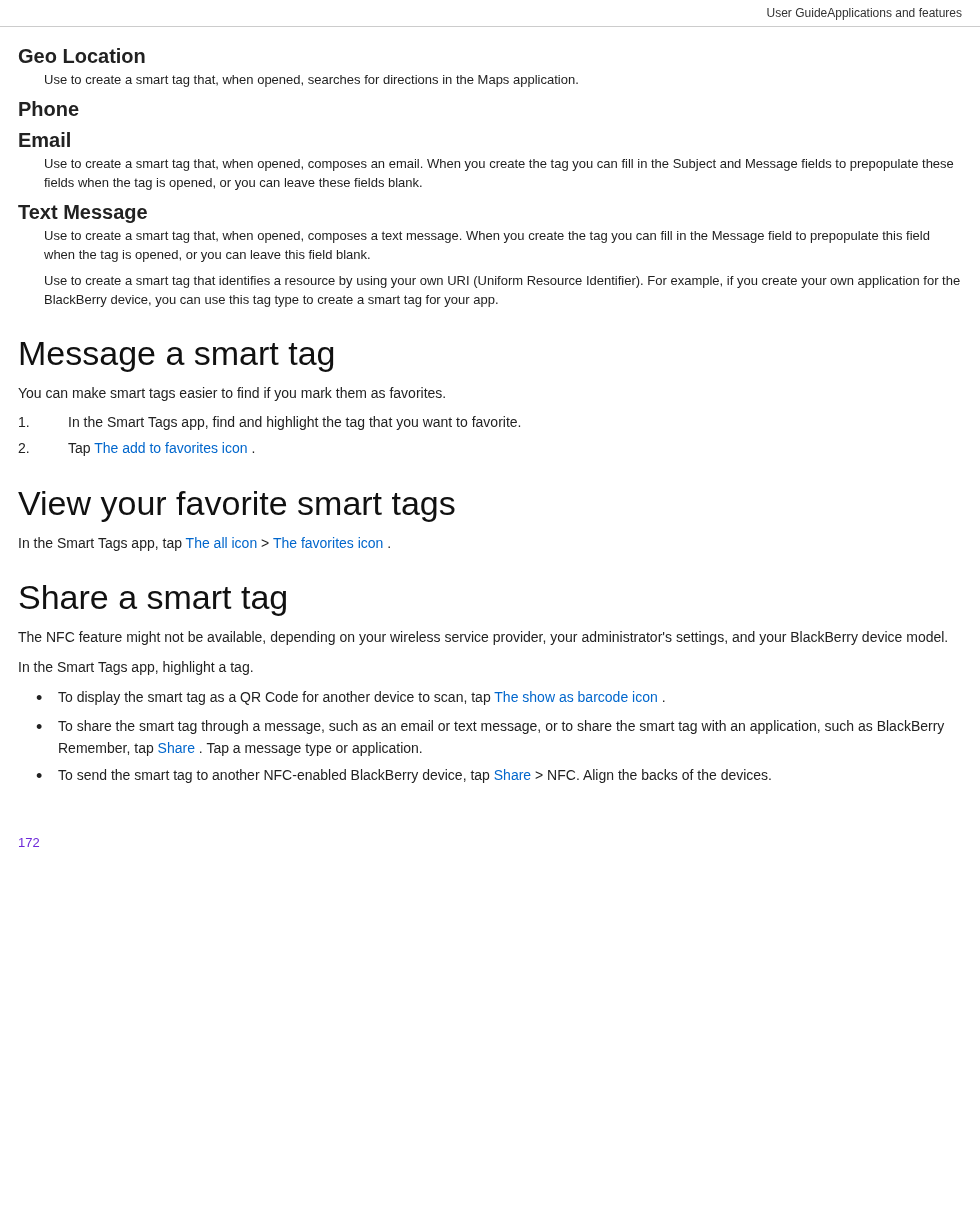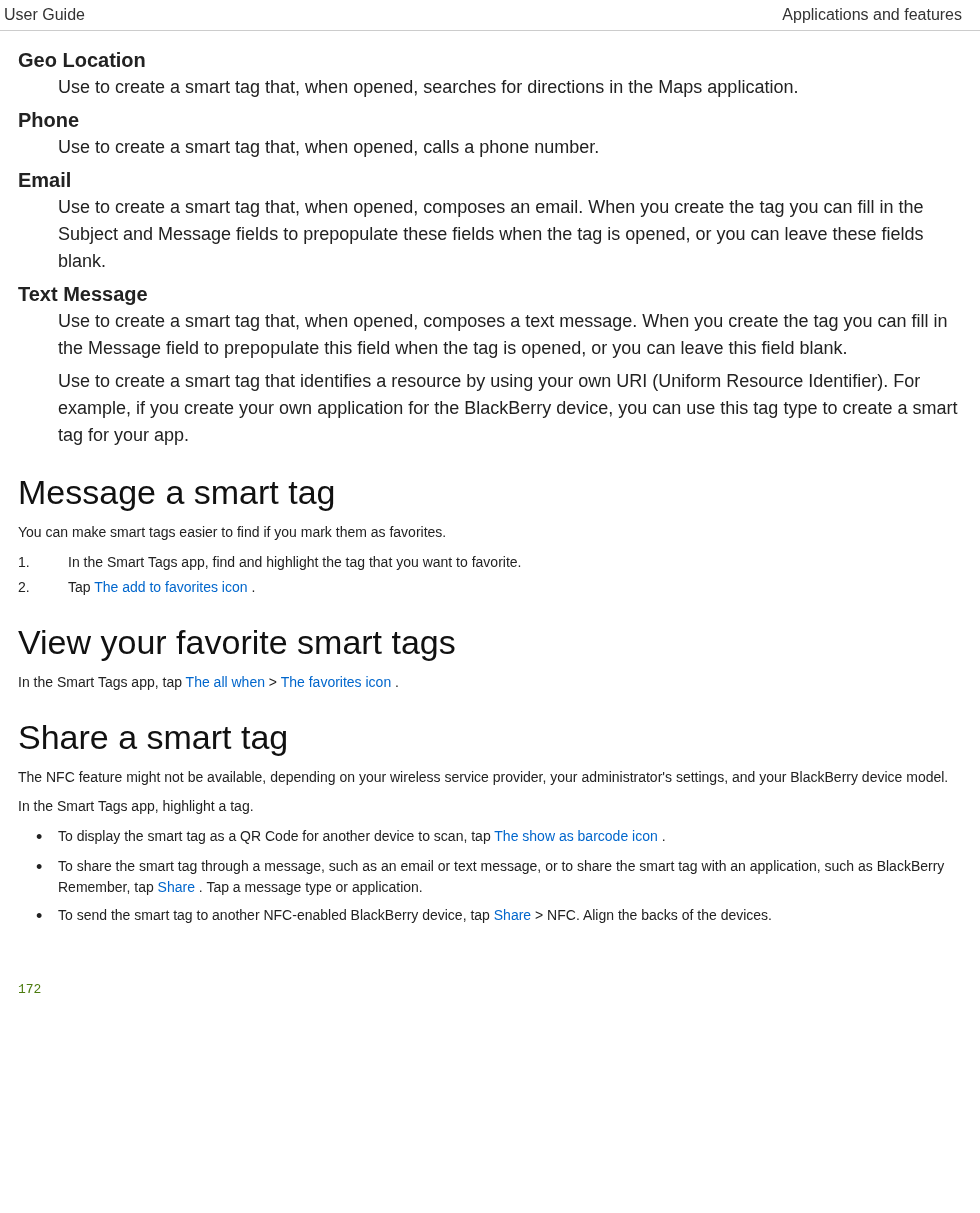--- a/index.html
+++ b/index.html
@@ -7,41 +7,41 @@
       font-family: Arial, sans-serif;
       font-size: 14px;
       color: #222;
       background: #fff;
       width: 980px;
       min-height: 1213px;
       padding: 0;
     }
     .page-header {
       display: flex;
-      justify-content: space-between;
+      justify-content: flex-end;
       align-items: flex-start;
-      padding: 6px 18px 6px 4px;
+      padding: 6px 18px 6px 14px;
       border-bottom: 1px solid #ccc;
-      font-size: 16px;
+      font-size: 12px;
       color: #333;
     }
     .page-content {
       padding: 10px 18px 20px 18px;
     }
     .section-title-bold {
       font-weight: bold;
       font-size: 20px;
       margin-bottom: 2px;
       margin-top: 8px;
     }
     .indented {
-      margin-left: 40px;
+      margin-left: 26px;
       margin-bottom: 6px;
       line-height: 1.5;
-      font-size: 18px;
+      font-size: 13px;
     }
     .section-block {
       margin-bottom: 4px;
     }
     .large-heading {
       font-size: 34px;
       font-weight: 300;
       margin-top: 24px;
       margin-bottom: 10px;
       color: #111;
@@ -80,23 +80,22 @@
       font-size: 18px;
       line-height: 1.3;
     }
     .bullet-text {
       flex: 1;
       line-height: 1.55;
     }
     .page-footer {
       padding: 8px 18px;
       font-size: 13px;
-      color: #4d7c0f;
-      margin-top: 18px;
-      font-family: Liberation Mono, monospace;
+      color: #6d28d9;
+      margin-top: 10px;
     }
     .bold-inline {
       font-weight: normal;
     }
   </style>
 </head>
 <body>
 
 <div class="page-header">
   <span>User Guide</span>
@@ -105,21 +104,20 @@
 
 <div class="page-content">
 
   <div class="section-block">
     <div class="section-title-bold">Geo Location</div>
     <div class="indented">Use to create a smart tag that, when opened, searches for directions in the Maps application.</div>
   </div>
 
   <div class="section-block">
     <div class="section-title-bold">Phone</div>
-    <div class="indented">Use to create a smart tag that, when opened, calls a phone number.</div>
   </div>
 
   <div class="section-block">
     <div class="section-title-bold">Email</div>
     <div class="indented">Use to create a smart tag that, when opened, composes an email. When you create the tag you can fill in the Subject and Message fields to prepopulate these fields when the tag is opened, or you can leave these fields blank.</div>
   </div>
 
   <div class="section-block">
     <div class="section-title-bold">Text Message</div>
     <div class="indented">Use to create a smart tag that, when opened, composes a text message. When you create the tag you can fill in the Message field to prepopulate this field when the tag is opened, or you can leave this field blank.</div>
@@ -144,21 +142,21 @@
       <span class="num">2.</span>
       <span>
         <span>Tap </span><span class="highlighted">The add to favorites icon</span><span> .</span>
       </span>
     </div>
   </div>
 
   <div style="margin-top: 20px;">
     <h1 class="large-heading">View your favorite smart tags</h1>
     <p class="body-text">
-      <span>In the Smart Tags app, tap </span><span class="highlighted">The all when</span><span> &gt; </span><span class="highlighted">The favorites icon</span><span> .</span>
+      <span>In the Smart Tags app, tap </span><span class="highlighted">The all icon</span><span> &gt; </span><span class="highlighted">The favorites icon</span><span> .</span>
     </p>
   </div>
 
   <div style="margin-top: 22px;">
     <h1 class="large-heading">Share a smart tag</h1>
     <p class="body-text">The NFC feature might not be available, depending on your wireless service provider, your administrator's settings, and your BlackBerry device model.</p>
     <p class="body-text">In the Smart Tags app, highlight a tag.</p>
 
     <div class="bullet-list">
 

